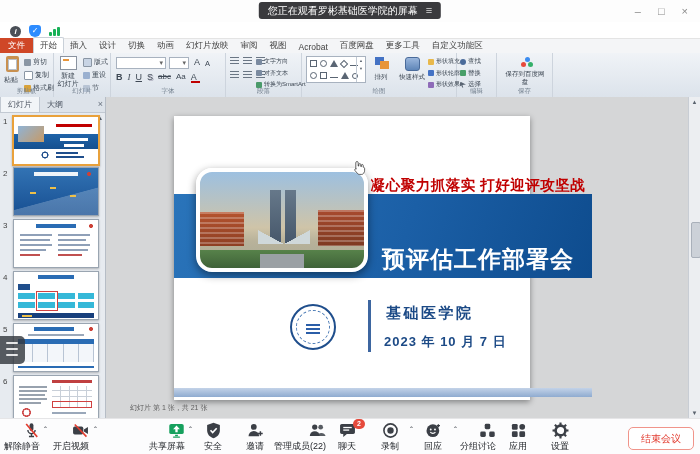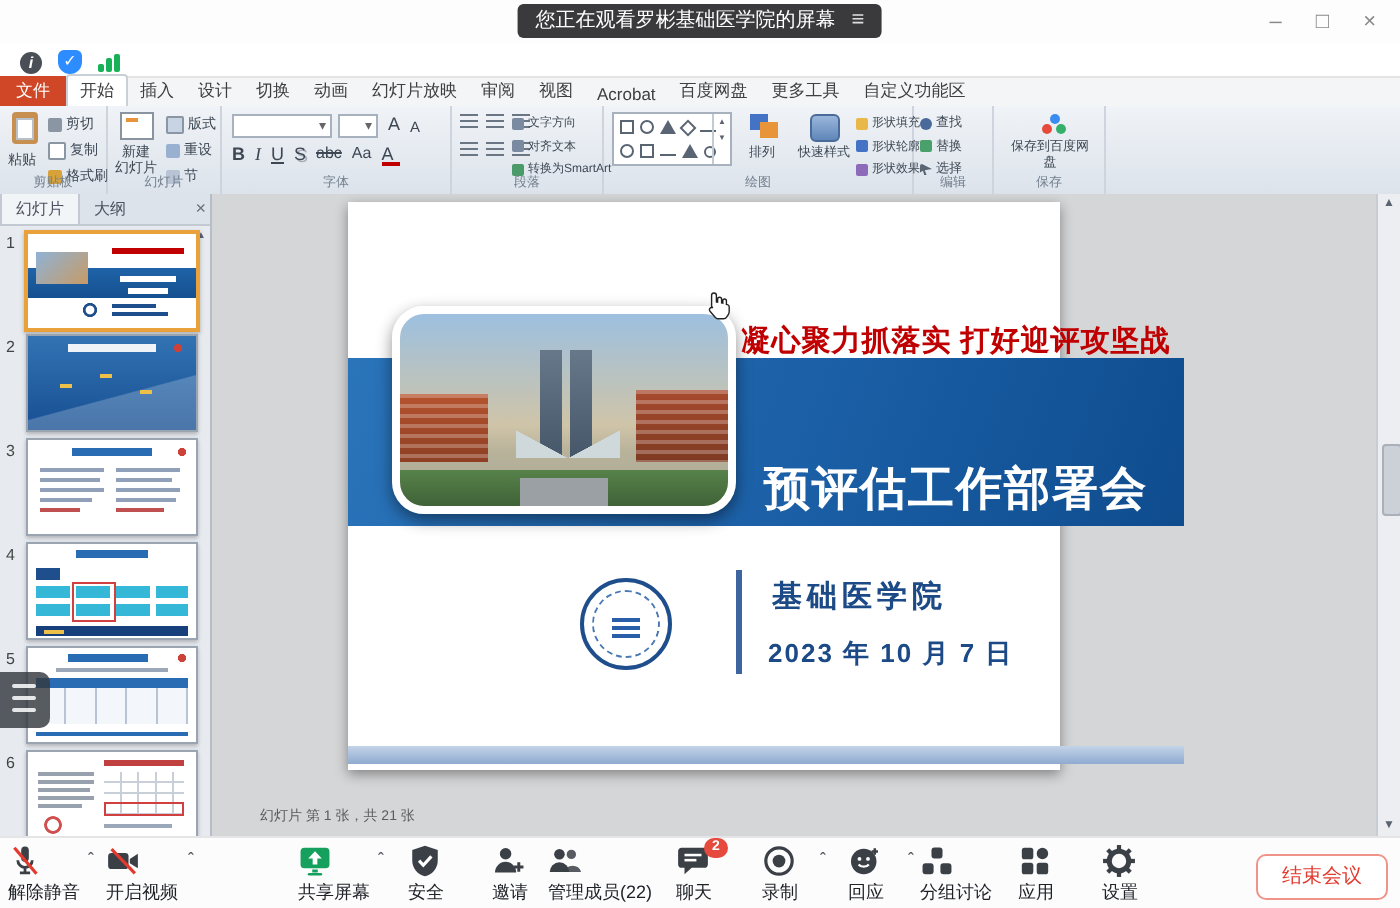--- a/index.html
+++ b/index.html
@@ -132,21 +132,21 @@
       linear-gradient(#d04040,#d04040),linear-gradient(#d04040,#d04040),linear-gradient(#d04040,#d04040),linear-gradient(#d04040,#d04040),
       repeating-linear-gradient(90deg,transparent 0 7.8px,#c8cfd8 7.8px 8.8px),
       repeating-linear-gradient(transparent 0 4.4px,#c8cfd8 4.4px 5.4px),
       linear-gradient(#9aa8ba,#9aa8ba);
       background-position:38px 4px,5px 10px,5px 14px,5px 18px,5px 22px,5px 26px,6px 30px,
                           38px 25px,38px 31px,38px 25px,77px 25px,38px 10px,38px 10px,38px 36px;
       background-size:40px 3px,28px 2px,28px 2px,26px 2px,28px 2px,22px 2px,13px 13px,
                       40px 1px,40px 1px,1px 7px,1px 7px,40px 22px,40px 22px,34px 2px;}
 
   
-  .slide{position:absolute;left:174px;top:101px;width:356px;height:284px;background:#fff;box-shadow:0 2px 6px rgba(0,0,0,.4);}
+  .slide{position:absolute;left:174px;top:116px;width:356px;height:284px;background:#fff;box-shadow:0 2px 6px rgba(0,0,0,.4);}
   .band{position:absolute;left:0;top:78px;width:418px;height:84px;background:linear-gradient(110deg,#2a74ba 0%,#1b5fa6 55%,#0e4c8e 100%);}
   .botbar{position:absolute;left:0;top:272px;width:418px;height:9px;background:linear-gradient(#c3d3e8,#8fabd0);}
   .photo{position:absolute;left:22px;top:52px;width:164px;height:96px;border:4px solid #fff;border-radius:16px;
          box-shadow:0 3px 8px rgba(0,0,0,.45);overflow:hidden;background-repeat:no-repeat;
          background-image:
            linear-gradient(to top right,#cfd8da 49%,transparent 50%),
            linear-gradient(to top left,#cfd8da 49%,transparent 50%),
            linear-gradient(#66788a,#46576a),linear-gradient(#66788a,#46576a),
            repeating-linear-gradient(rgba(255,255,255,.25) 0 2px,transparent 2px 5px),
            linear-gradient(#b5532e,#8e3f24),
@@ -173,21 +173,21 @@
   .vsb{position:absolute;left:688px;top:97px;width:12px;height:321px;background:#eceef1;border-left:1px solid #c8cdd4;box-sizing:border-box;}
   .vsb .au{position:absolute;top:2px;left:0;width:11px;text-align:center;font-size:6px;color:#5a636e;cursor:pointer;}
   .vsb .ad{position:absolute;bottom:2px;left:0;width:11px;text-align:center;font-size:6px;color:#5a636e;cursor:pointer;}
   .vthumb{position:absolute;left:1.5px;top:125px;width:8px;height:34px;background:#ccd1d8;border:1px solid #a9b0ba;border-radius:2px;cursor:grab;}
 
   .handle{position:absolute;left:0;top:336px;width:25px;height:28px;background:rgba(52,57,64,.82);border-radius:0 5px 5px 0;cursor:pointer;}
   .handle i{left:6px;width:12px;height:2px;background:rgba(255,255,255,.85);border-radius:1px;}
 
   
   .mbar{position:absolute;left:0;top:418px;width:700px;height:36px;background:#fcfcfd;border-top:1px solid #e5e5e7;}
-  .mbtn{position:absolute;top:3px;transform:translateX(-50%);display:flex;flex-direction:column;align-items:flex-start;gap:1px;cursor:pointer;}
+  .mbtn{position:absolute;top:3px;transform:translateX(-50%);display:flex;flex-direction:column;align-items:flex-end;gap:1px;cursor:pointer;}
   .mbtn .lbl{font-size:9px;color:#1e2126;white-space:nowrap;}
   .iconwrap{position:relative;height:17px;}
   .badge{position:absolute;top:-3px;right:-9px;min-width:7px;height:10px;background:#e64a3c;color:#fff;font-size:7px;line-height:10px;border-radius:6px;padding:0 2.5px;text-align:center;font-weight:bold;}
   .chev{position:absolute;top:6px;font-size:8px;color:#5a5e66;font-weight:bold;cursor:pointer;}
   .endbtn{position:absolute;left:628px;top:8px;width:64px;height:21px;border:1px solid #f0948a;border-radius:5px;color:#e23c30;
           font-size:10px;text-align:center;line-height:21px;background:#fff;cursor:pointer;}
 </style>
 </head>
 <body>
 

